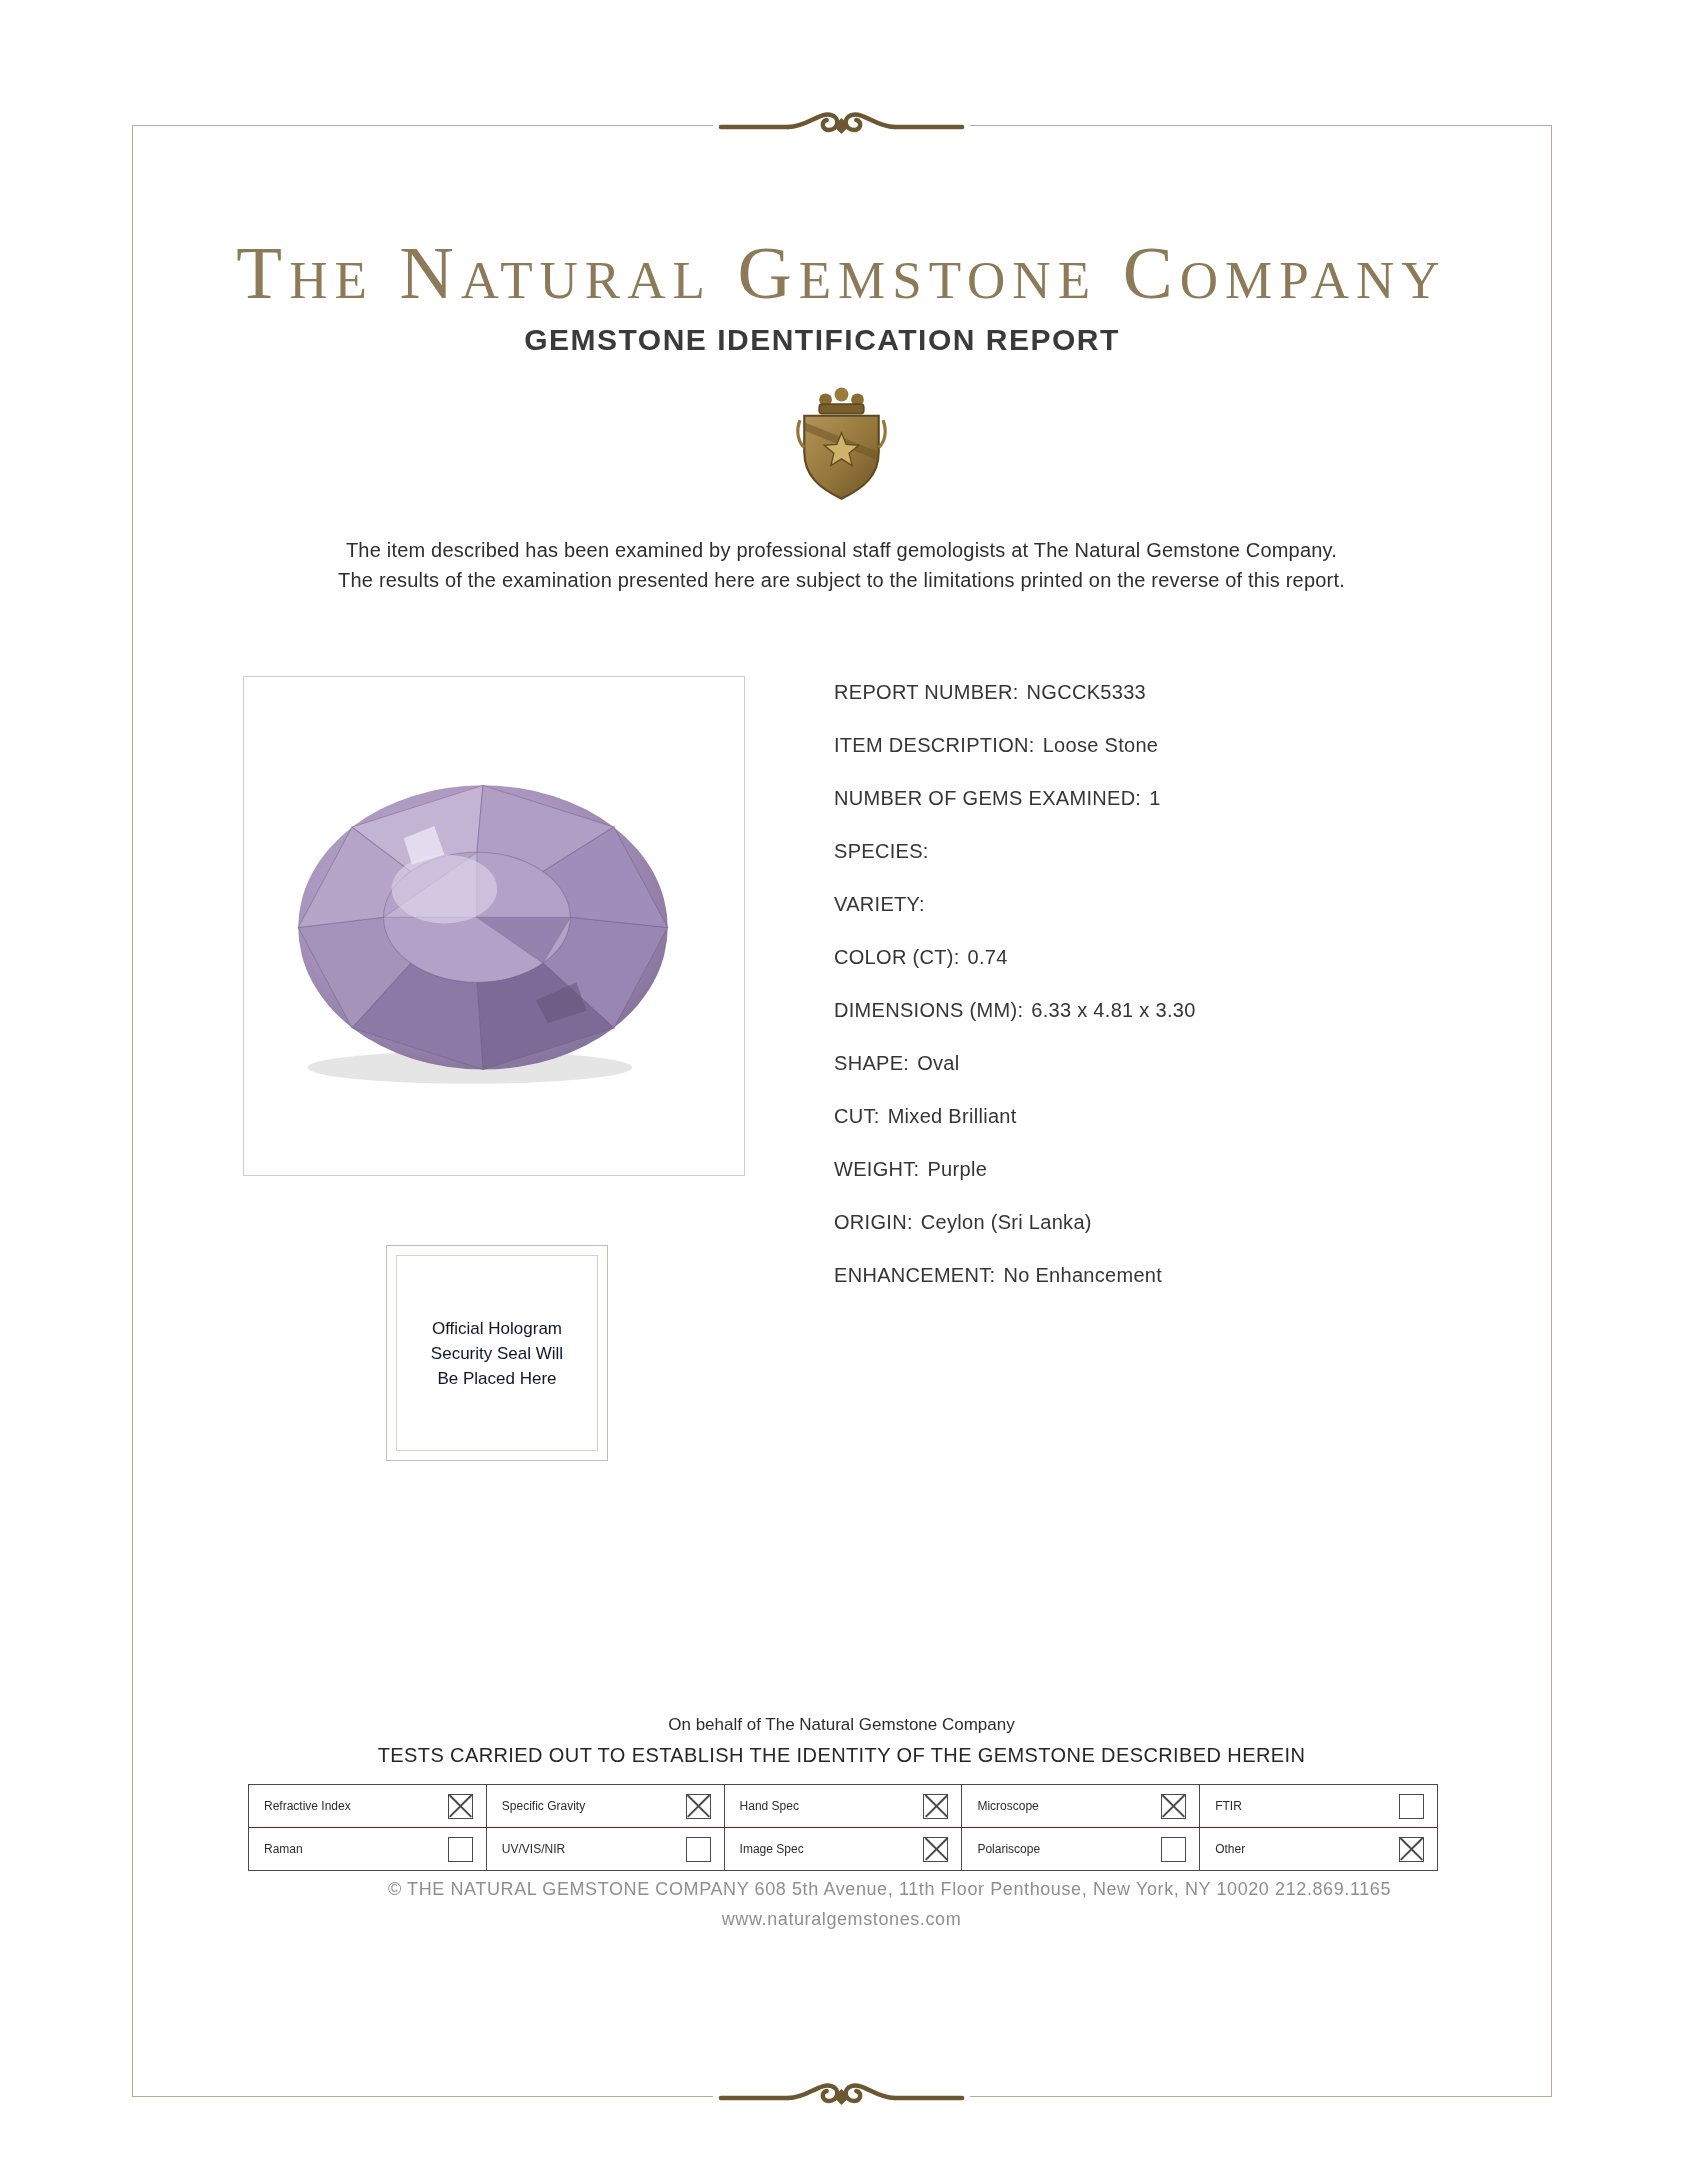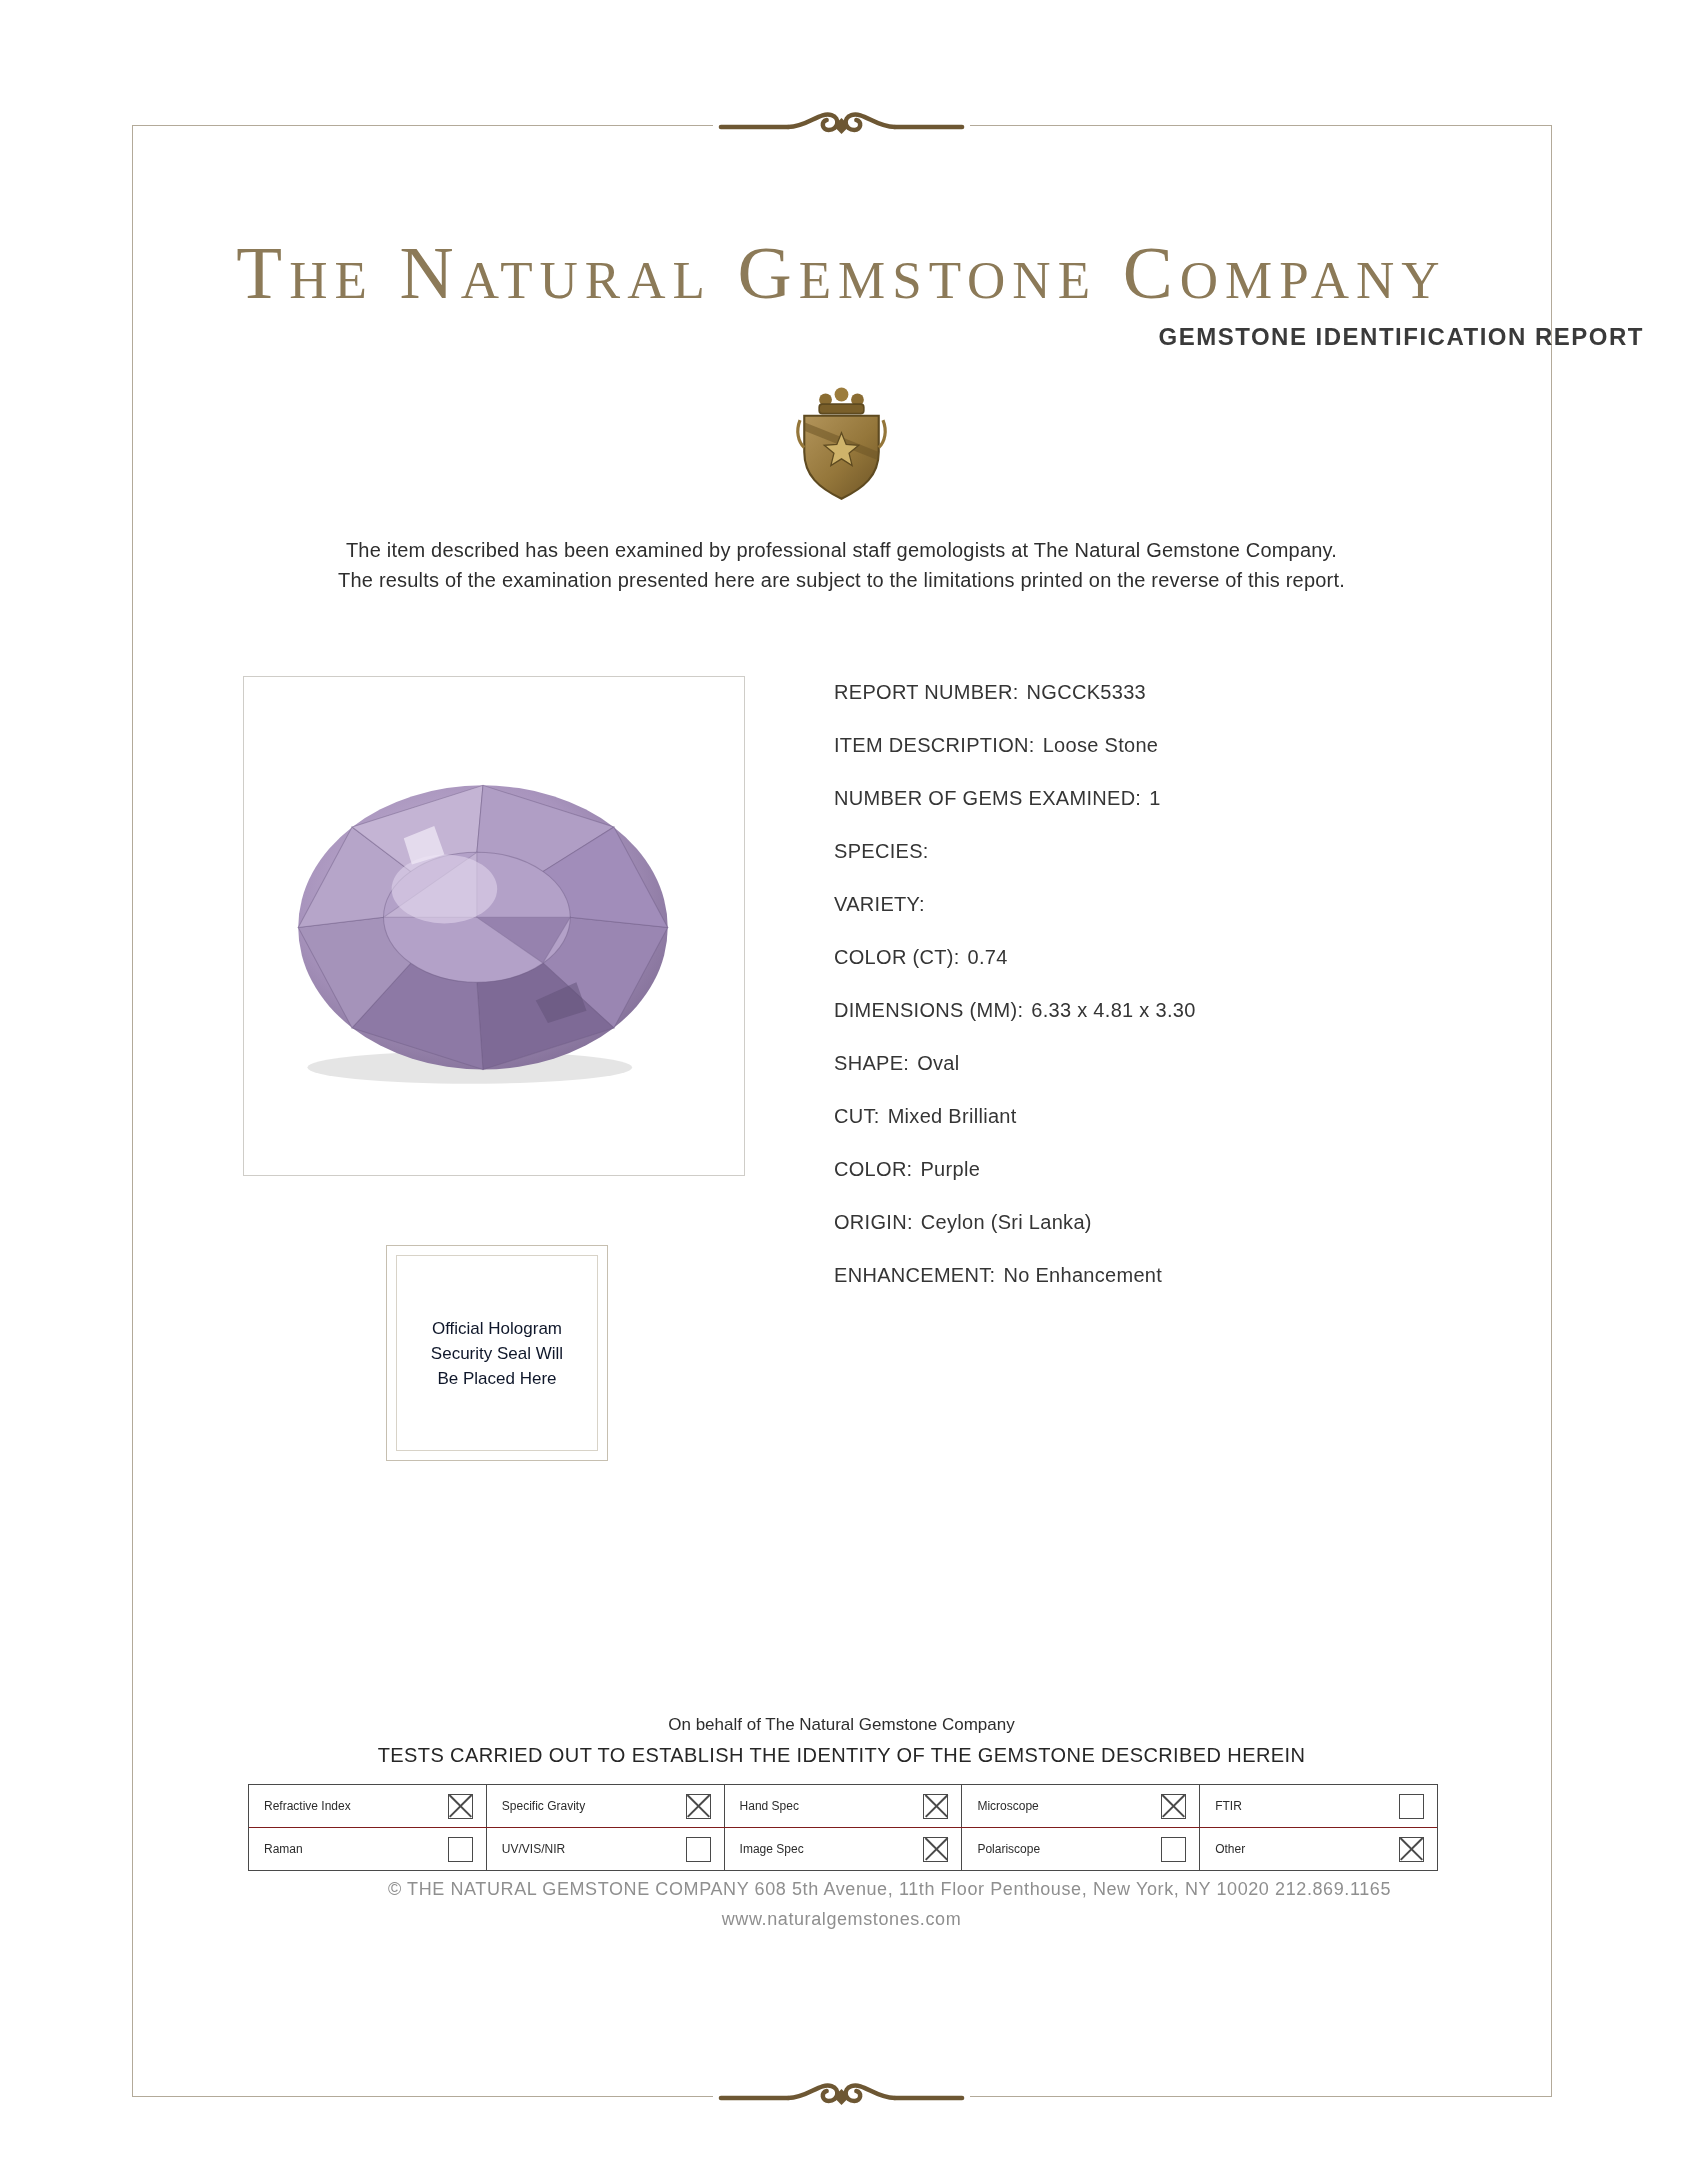--- a/index.html
+++ b/index.html
@@ -10,22 +10,22 @@
          border:1px solid #b3aa99;}
 
   .flourish{position:absolute;left:713px;width:257px;height:44px;background:#fff;
             display:flex;align-items:center;justify-content:center;}
   .flourish.top{top:103px;}
   .flourish.bottom{top:2074px;}
 
   .title{position:absolute;left:0;top:230px;width:1683px;margin:0;text-align:center;
          font-family:"Liberation Serif",serif;font-variant:small-caps;font-weight:normal;
          font-size:75px;letter-spacing:7px;color:#8c7a58;white-space:nowrap;}
-  .subtitle{position:absolute;left:0;top:323px;width:1644px;margin:0;text-align:right;
-            font-weight:bold;font-size:24px;letter-spacing:1.5px;color:#3a3a3a;}
+  .subtitle{position:absolute;left:0;top:323px;width:1644px;margin:0;text-align:center;
+            font-weight:bold;font-size:30px;letter-spacing:1.5px;color:#3a3a3a;}
 
   .crest{position:absolute;left:792px;top:386px;width:99px;height:117px;}
 
   .intro{position:absolute;left:0;top:535px;width:1683px;margin:0;text-align:center;
          font-size:20px;line-height:30px;color:#2e2e2e;letter-spacing:0.2px;}
 
   .gem-box{position:absolute;left:243px;top:676px;width:500px;height:498px;
            background:#fff;border:1px solid #cfcdc8;}
   .gem-box svg{position:absolute;left:38px;top:89px;}
 
@@ -146,21 +146,21 @@
   <div class="fields">
       <div class="field-row"><span class="f-label">REPORT NUMBER:</span><span class="f-value">NGCCK5333</span></div>
       <div class="field-row"><span class="f-label">ITEM DESCRIPTION:</span><span class="f-value">Loose Stone</span></div>
       <div class="field-row"><span class="f-label">NUMBER OF GEMS EXAMINED:</span><span class="f-value">1</span></div>
       <div class="field-row"><span class="f-label">SPECIES:</span></div>
       <div class="field-row"><span class="f-label">VARIETY:</span></div>
       <div class="field-row"><span class="f-label">COLOR (CT):</span><span class="f-value">0.74</span></div>
       <div class="field-row"><span class="f-label">DIMENSIONS (MM):</span><span class="f-value">6.33 x 4.81 x 3.30</span></div>
       <div class="field-row"><span class="f-label">SHAPE:</span><span class="f-value">Oval</span></div>
       <div class="field-row"><span class="f-label">CUT:</span><span class="f-value">Mixed Brilliant</span></div>
-      <div class="field-row"><span class="f-label">COLOR:</span><span class="f-value">Purple</span></div>
+      <div class="field-row"><span class="f-label">WEIGHT:</span><span class="f-value">Purple</span></div>
       <div class="field-row"><span class="f-label">ORIGIN:</span><span class="f-value">Ceylon (Sri Lanka)</span></div>
       <div class="field-row"><span class="f-label">ENHANCEMENT:</span><span class="f-value">No Enhancement</span></div>
     </div>
 
   <div class="holo">
     <div class="holo-inner">
       <div class="holo-text">
         <span>Official Hologram</span><br>
         <span>Security Seal Will</span><br>
         <span>Be Placed Here</span>

